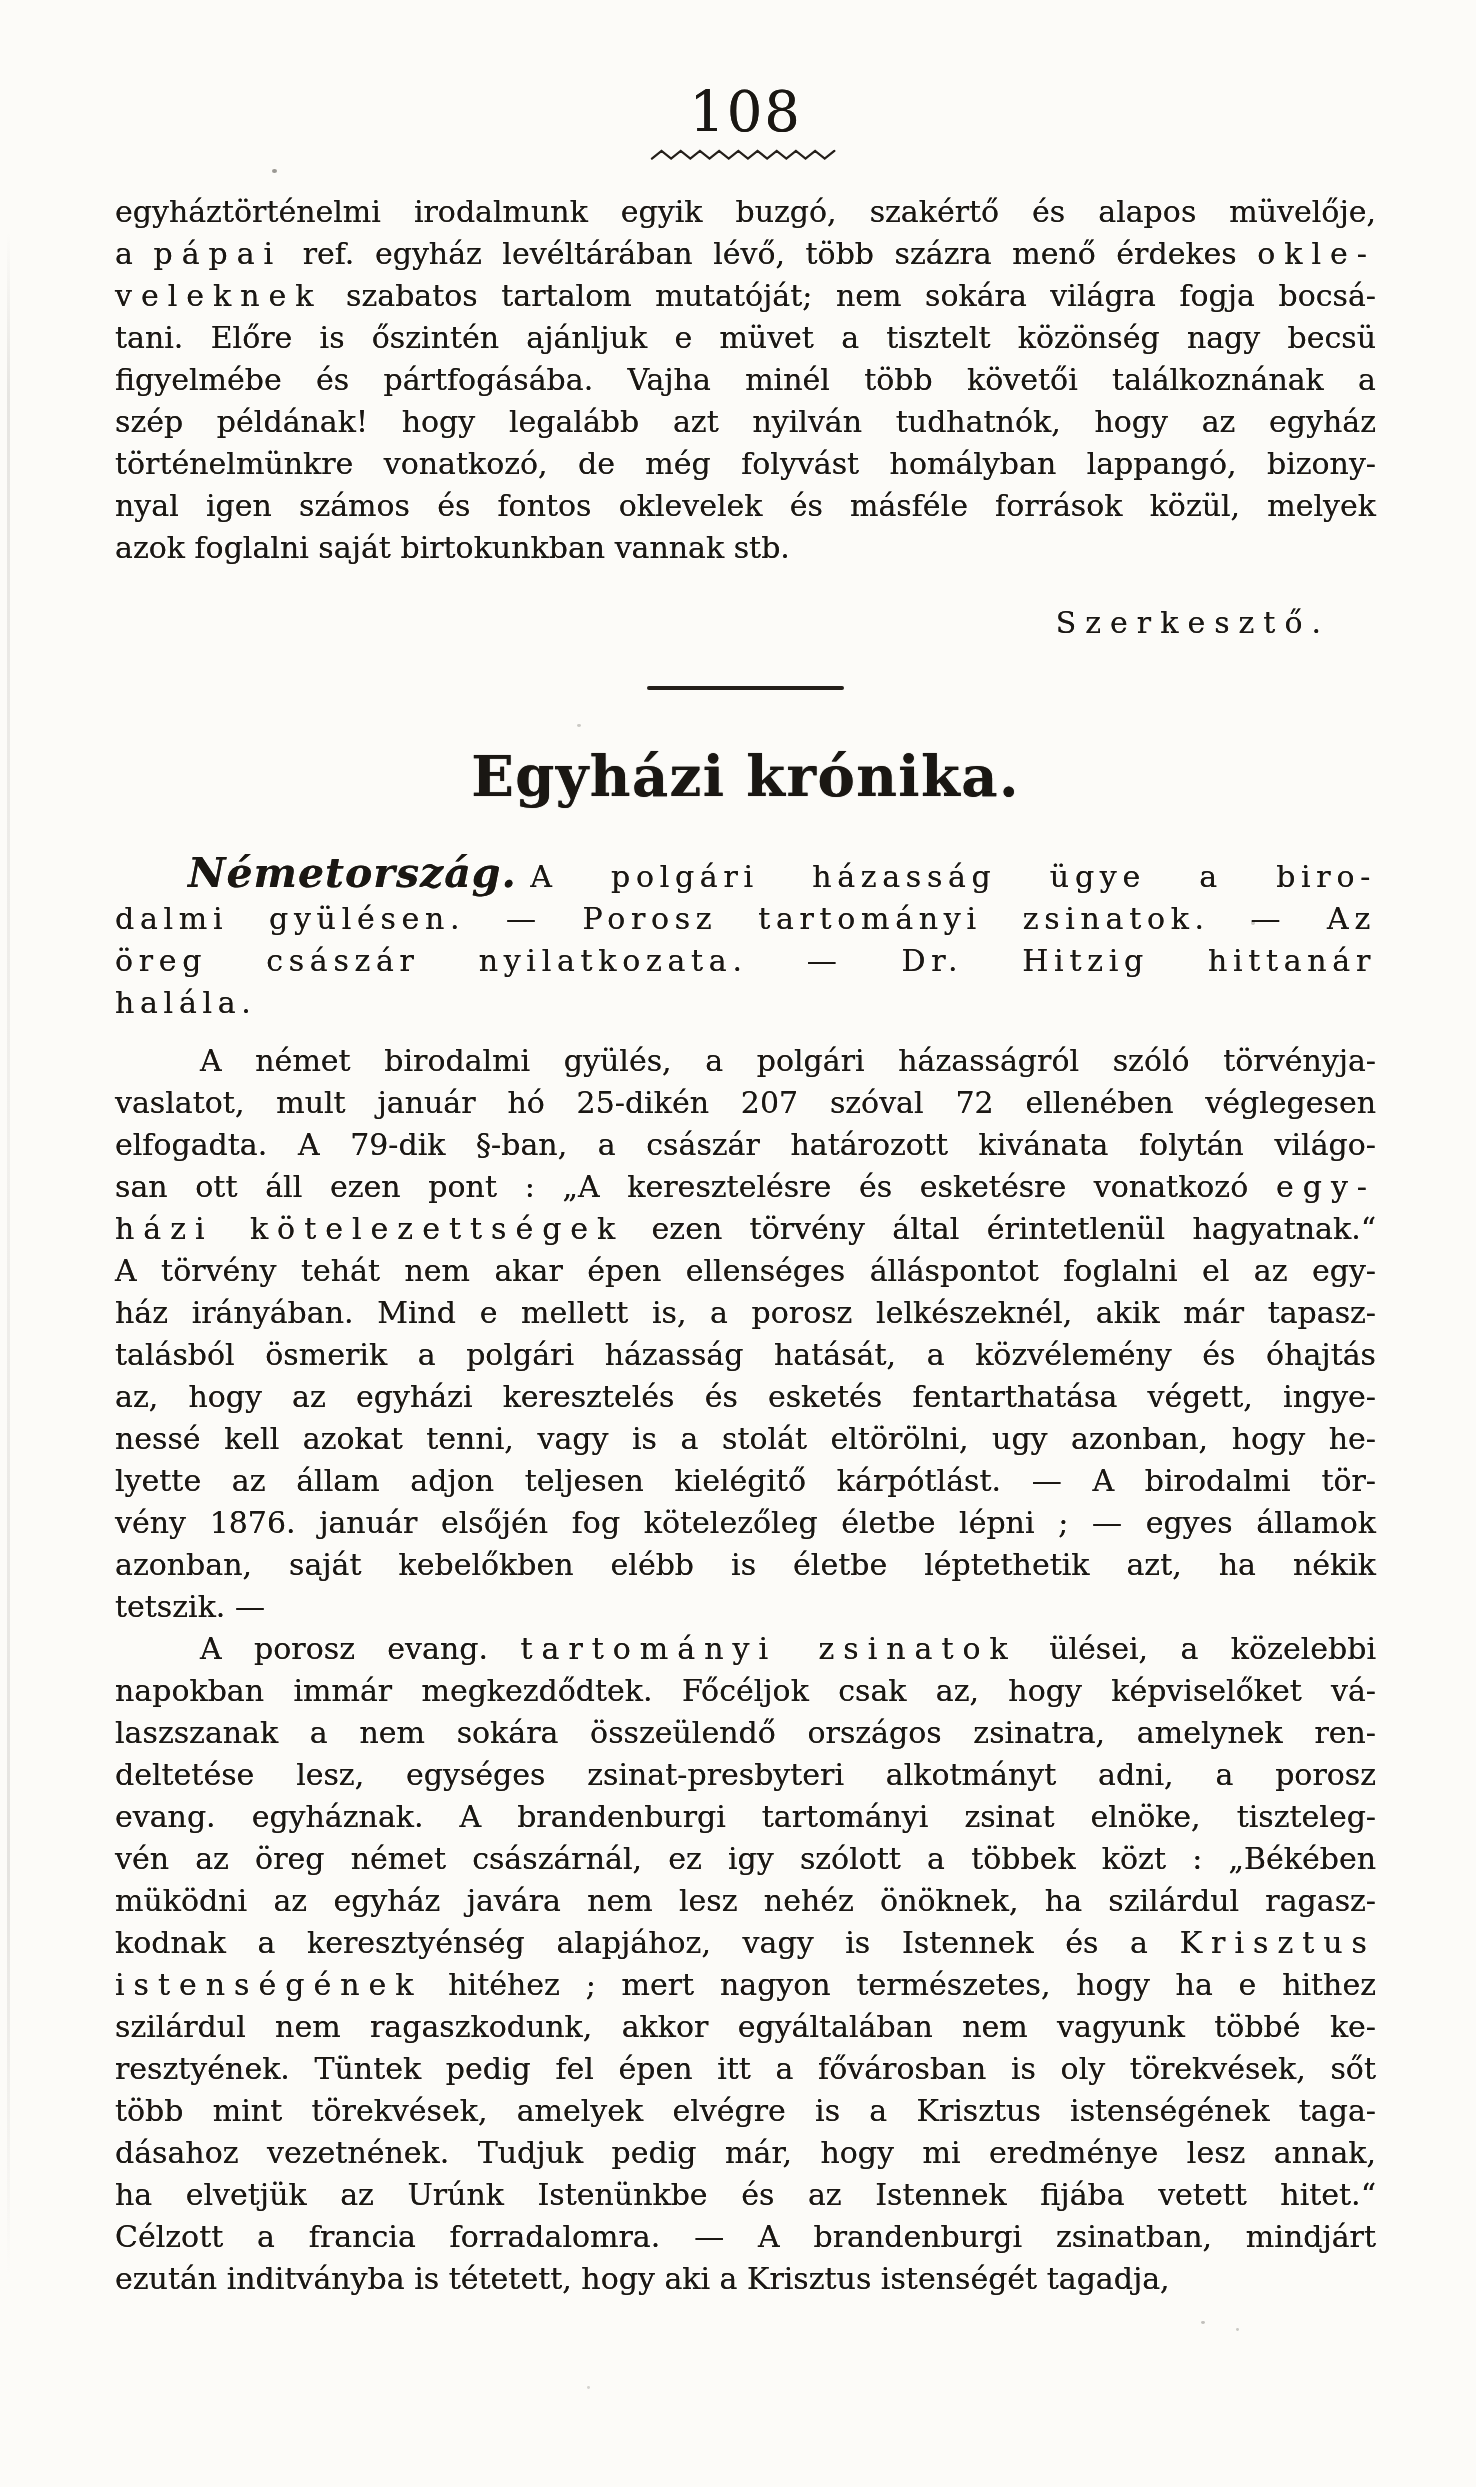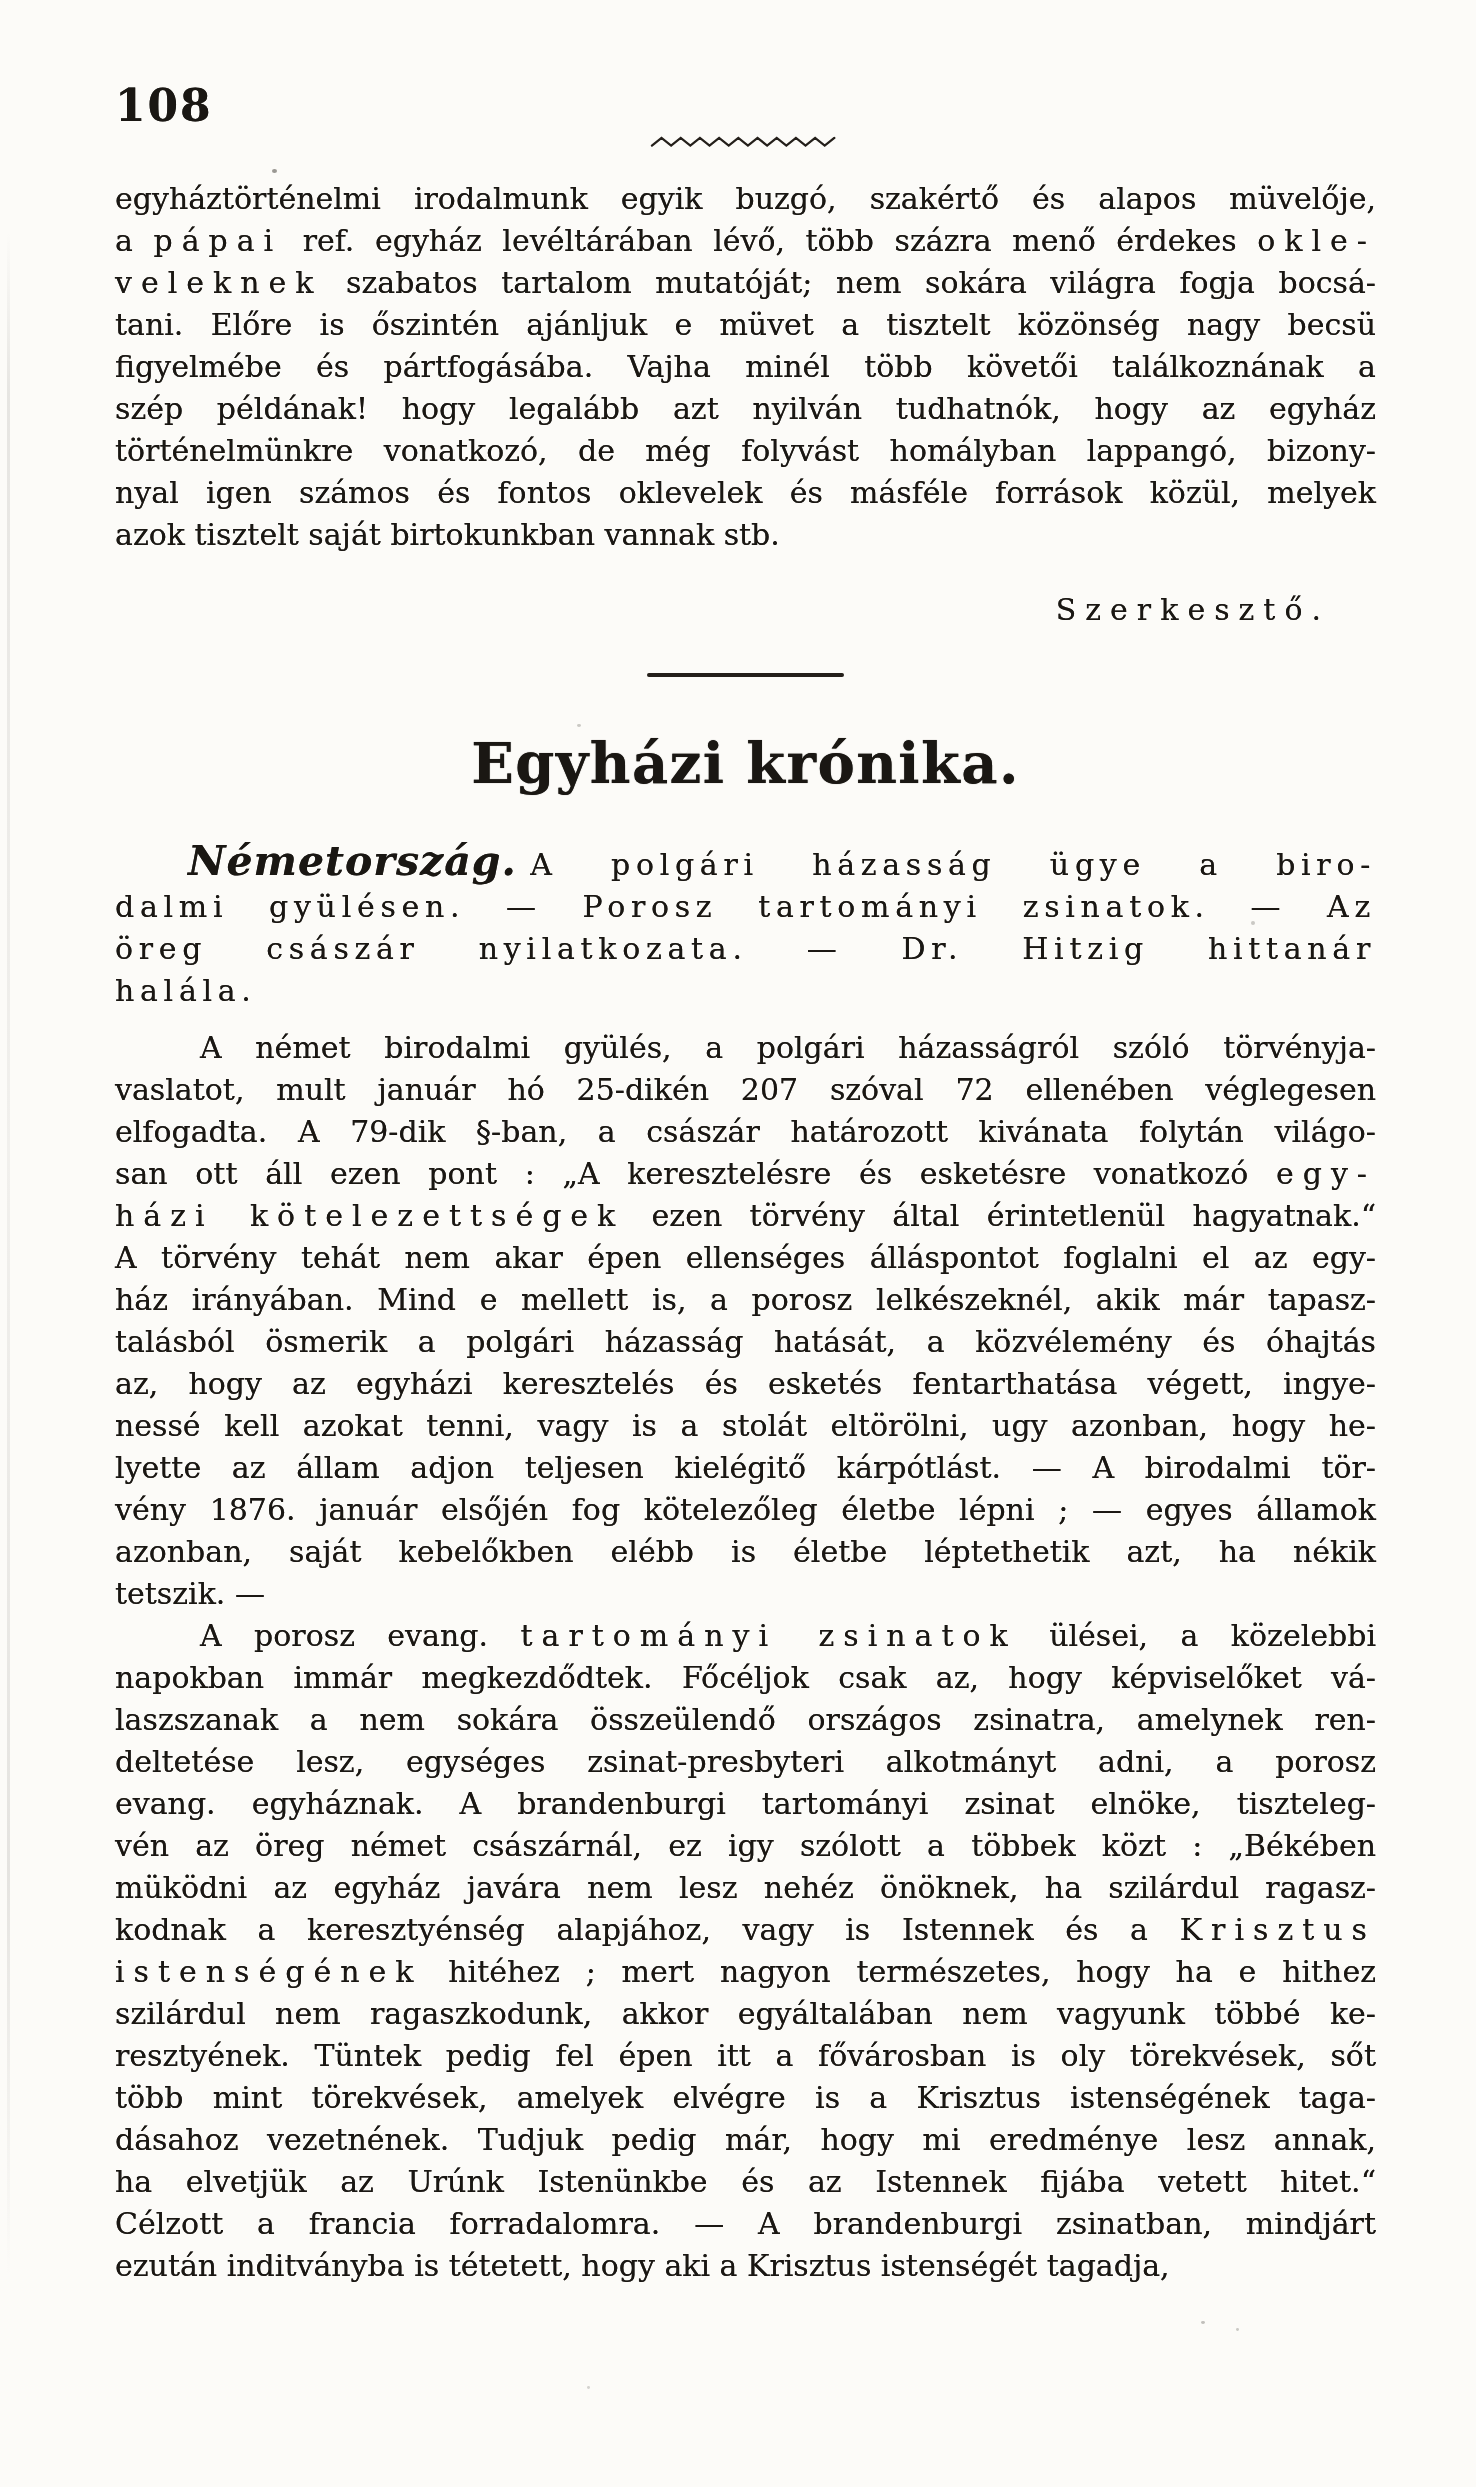--- a/index.html
+++ b/index.html
@@ -11,23 +11,23 @@
     font-family: "DejaVu Serif", "Liberation Serif", serif;
     overflow: hidden;
     position: relative;
   }
   .page-inner {
     padding: 83px 101px 0 115px; 
     position: relative;
   }
   
   .page-number {
-    text-align: left;
-    font-size: 44px;
-    font-weight: bold;
+    text-align: center;
+    font-size: 56px;
+    font-weight: normal;
     line-height: 1.05;
     letter-spacing: 1.9px;
     text-shadow: 0 0 0.6px rgba(20,18,14,.85);
   }
   .wavy-wrap { text-align: center; margin-top: 4.8px; height: 15.4px; }
   
   .para { margin: 0; }
   .line {
     font-size: 30px;
     line-height: 42px;
@@ -119,21 +119,21 @@
 
   <div class="para editorial">
     <div class="line">egyháztörténelmi irodalmunk egyik buzgó, szakértő és alapos müvelője,</div>
     <div class="line"><span>a </span><span class="sp">pápai</span><span> ref. egyház levéltárában lévő, több százra menő érdekes </span><span class="sp">okle-</span></div>
     <div class="line"><span class="sp">veleknek</span><span> szabatos tartalom mutatóját; nem sokára világra fogja bocsá-</span></div>
     <div class="line">tani. Előre is őszintén ajánljuk e müvet a tisztelt közönség nagy becsü</div>
     <div class="line">figyelmébe és pártfogásába. Vajha minél több követői találkoznának a</div>
     <div class="line">szép példának! hogy legalább azt nyilván tudhatnók, hogy az egyház</div>
     <div class="line">történelmünkre vonatkozó, de még folyvást homályban lappangó, bizony-</div>
     <div class="line">nyal igen számos és fontos oklevelek és másféle források közül, melyek</div>
-    <div class="line last">azok tisztelt saját birtokunkban vannak stb.</div>
+    <div class="line last">azok foglalni saját birtokunkban vannak stb.</div>
   </div>
 
   <div class="signature-line"><span class="sp">Szerkesztő.</span></div>
 
   <div class="divider"></div>
 
   <div class="chronicle-title">Egyházi krónika.</div>
 
   <div class="para lead-para">
     <div class="line indent-lg"><span class="country">Németország.</span><span class="lead-sp">A polgári házasság ügye a biro-</span></div>

